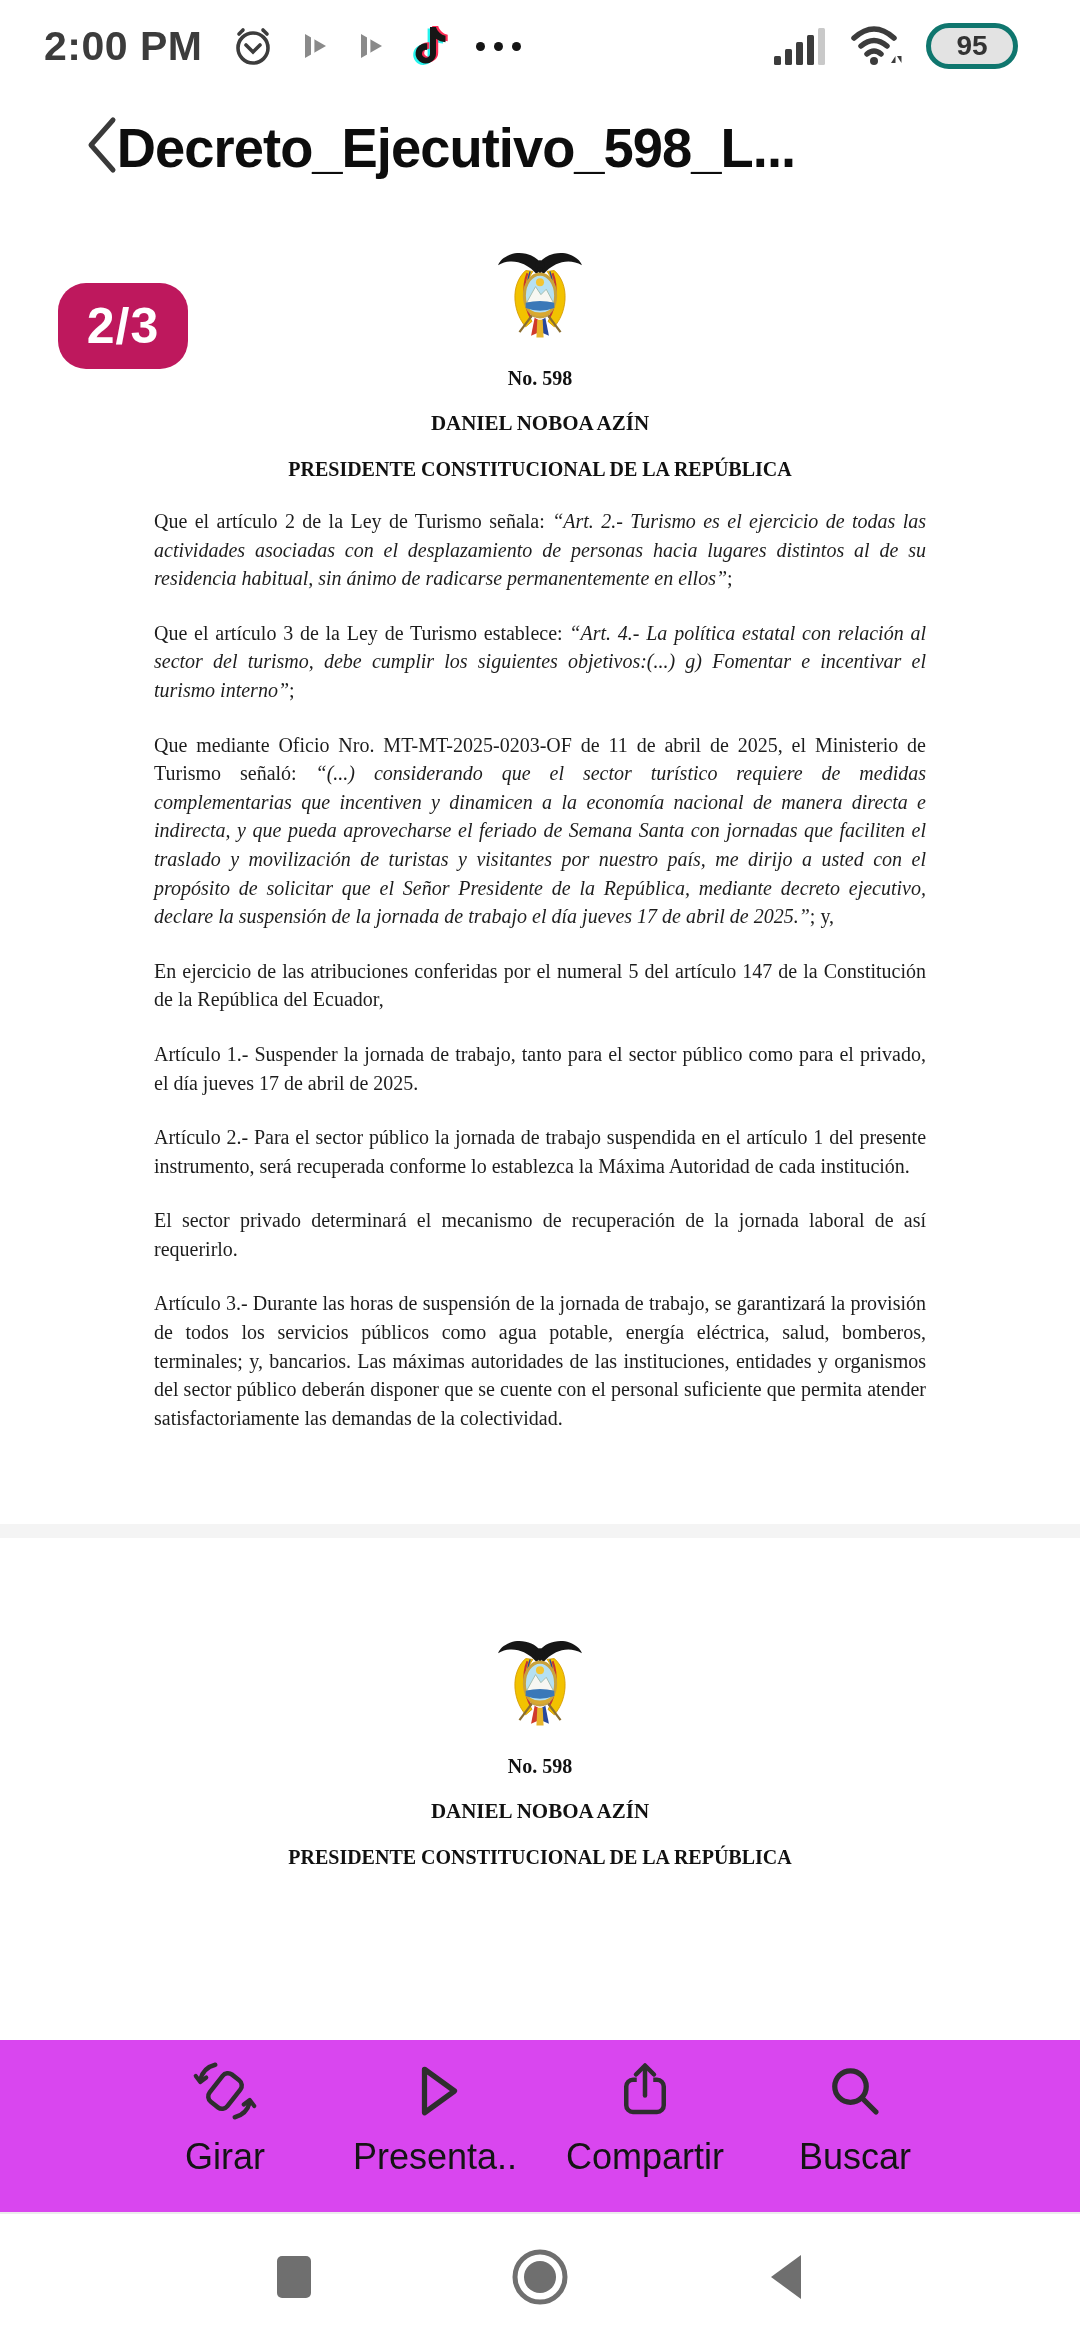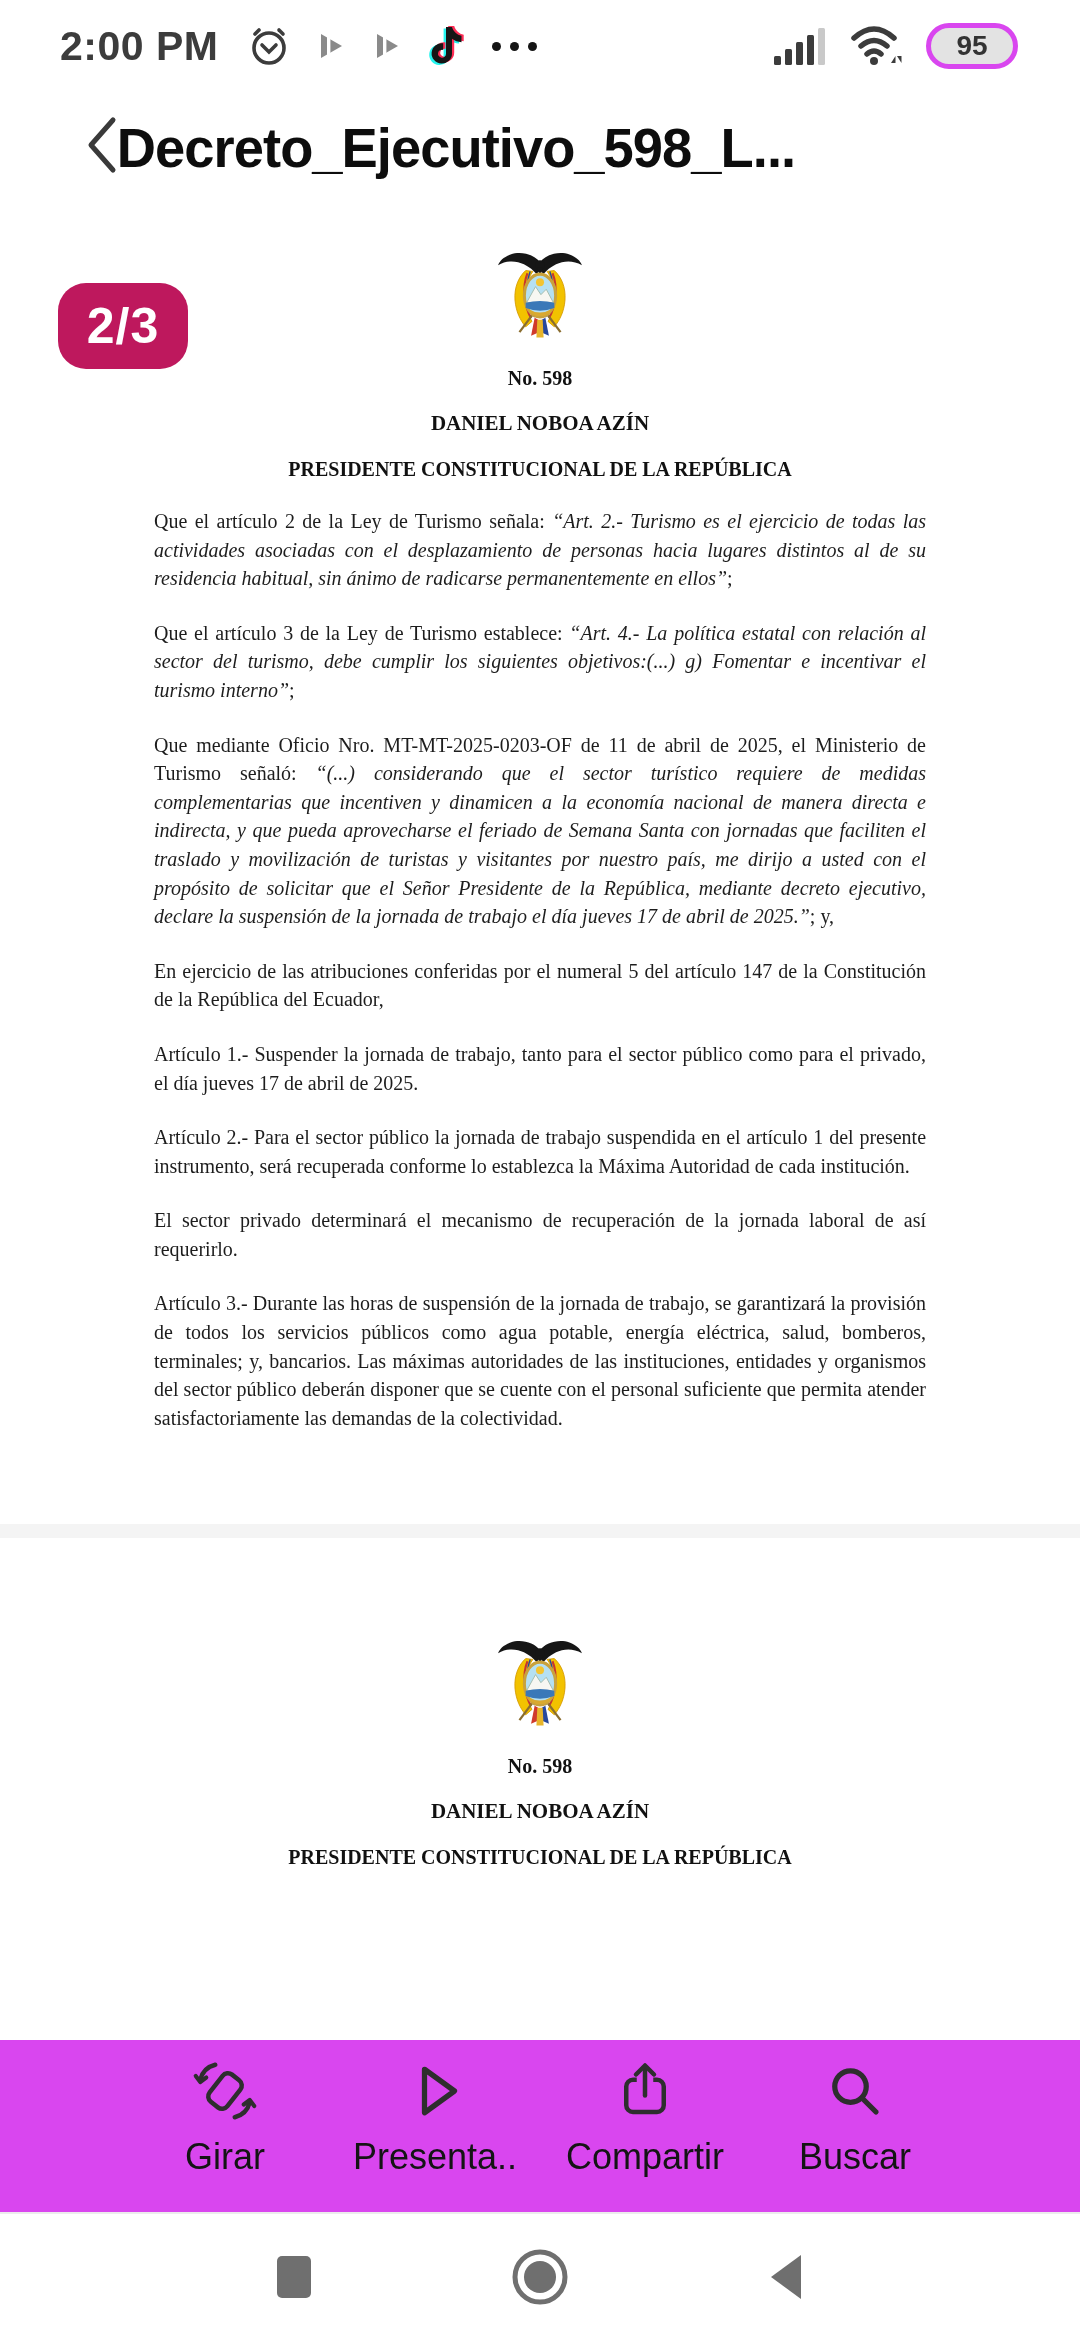--- a/index.html
+++ b/index.html
@@ -1,26 +1,26 @@
 <!DOCTYPE html>
 <html><head>
 <meta charset="utf-8">
 <style>
   * { margin:0; padding:0; box-sizing:border-box; }
   html,body { width:1080px; height:2340px; background:#fff; font-family:"Liberation Sans",sans-serif; position:relative; overflow:hidden; }
 
   
   .status-bar { position:absolute; top:0; left:0; width:1080px; height:92px;
-    display:flex; align-items:center; justify-content:space-between; padding:0 62px 0 60px; }
+    display:flex; align-items:center; justify-content:space-between; padding:0 62px 0 44px; }
   .sb-left, .sb-right { display:flex; align-items:center; gap:22px; }
   .sb-time { font-size:41px; font-weight:700; color:#3c3c3c; letter-spacing:.5px; margin-right:6px; }
   .sb-icon { display:inline-flex; align-items:center; }
   .dots { display:flex; gap:9px; margin-left:4px; }
   .dots i { width:9px; height:9px; background:#151515; border-radius:50%; }
-  .battery { position:relative; width:92px; height:46px; border:5px solid #d946ef; border-radius:23px;
+  .battery { position:relative; width:92px; height:46px; border:5px solid #0f766e; border-radius:23px;
     background:#e3e3e3; display:flex; align-items:center; justify-content:center; }
   .battery span { font-size:28px; font-weight:700; color:#333; }
 
   
   .app-header { position:absolute; top:92px; left:0; width:912px; height:110px; background:#fff;
     display:flex; align-items:center; }
   .back-btn { position:absolute; left:72px; top:8px; width:60px; height:90px; display:flex; align-items:center; justify-content:center; }
   .app-title { width:100%; text-align:center; font-size:56px; font-weight:800; color:#0d0d0d;
     letter-spacing:-1px; transform:scaleX(.97); }
 

